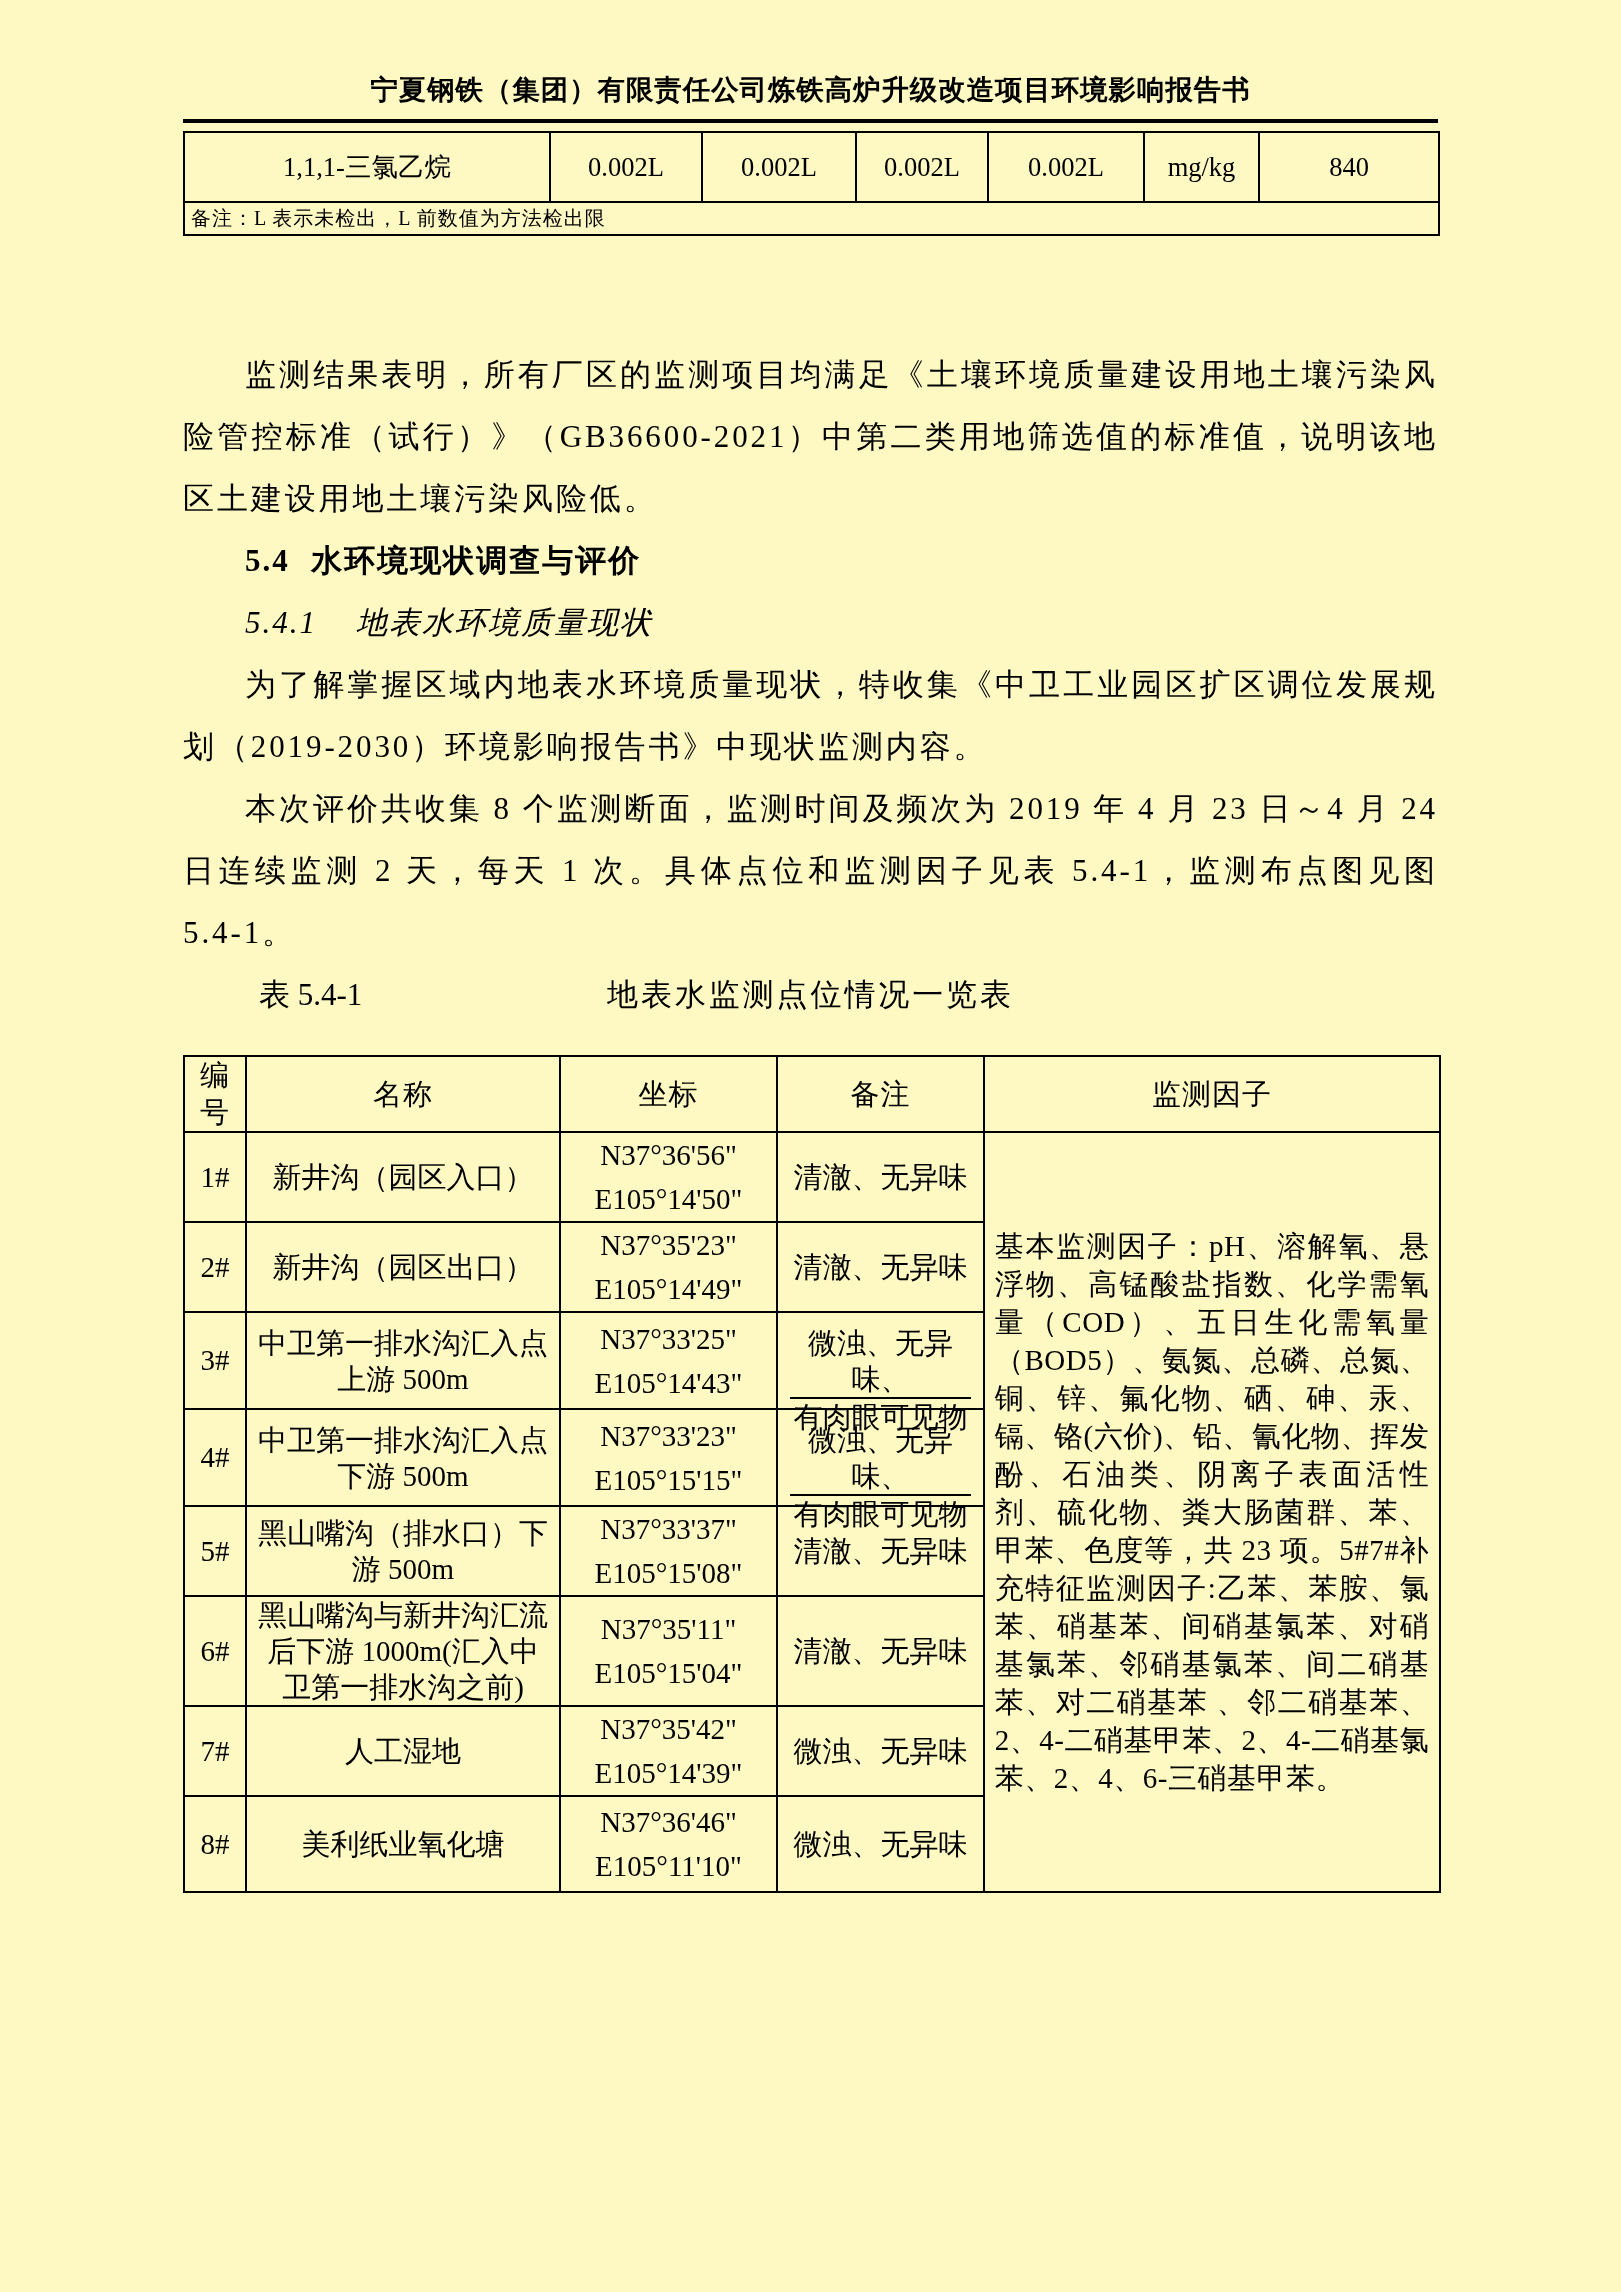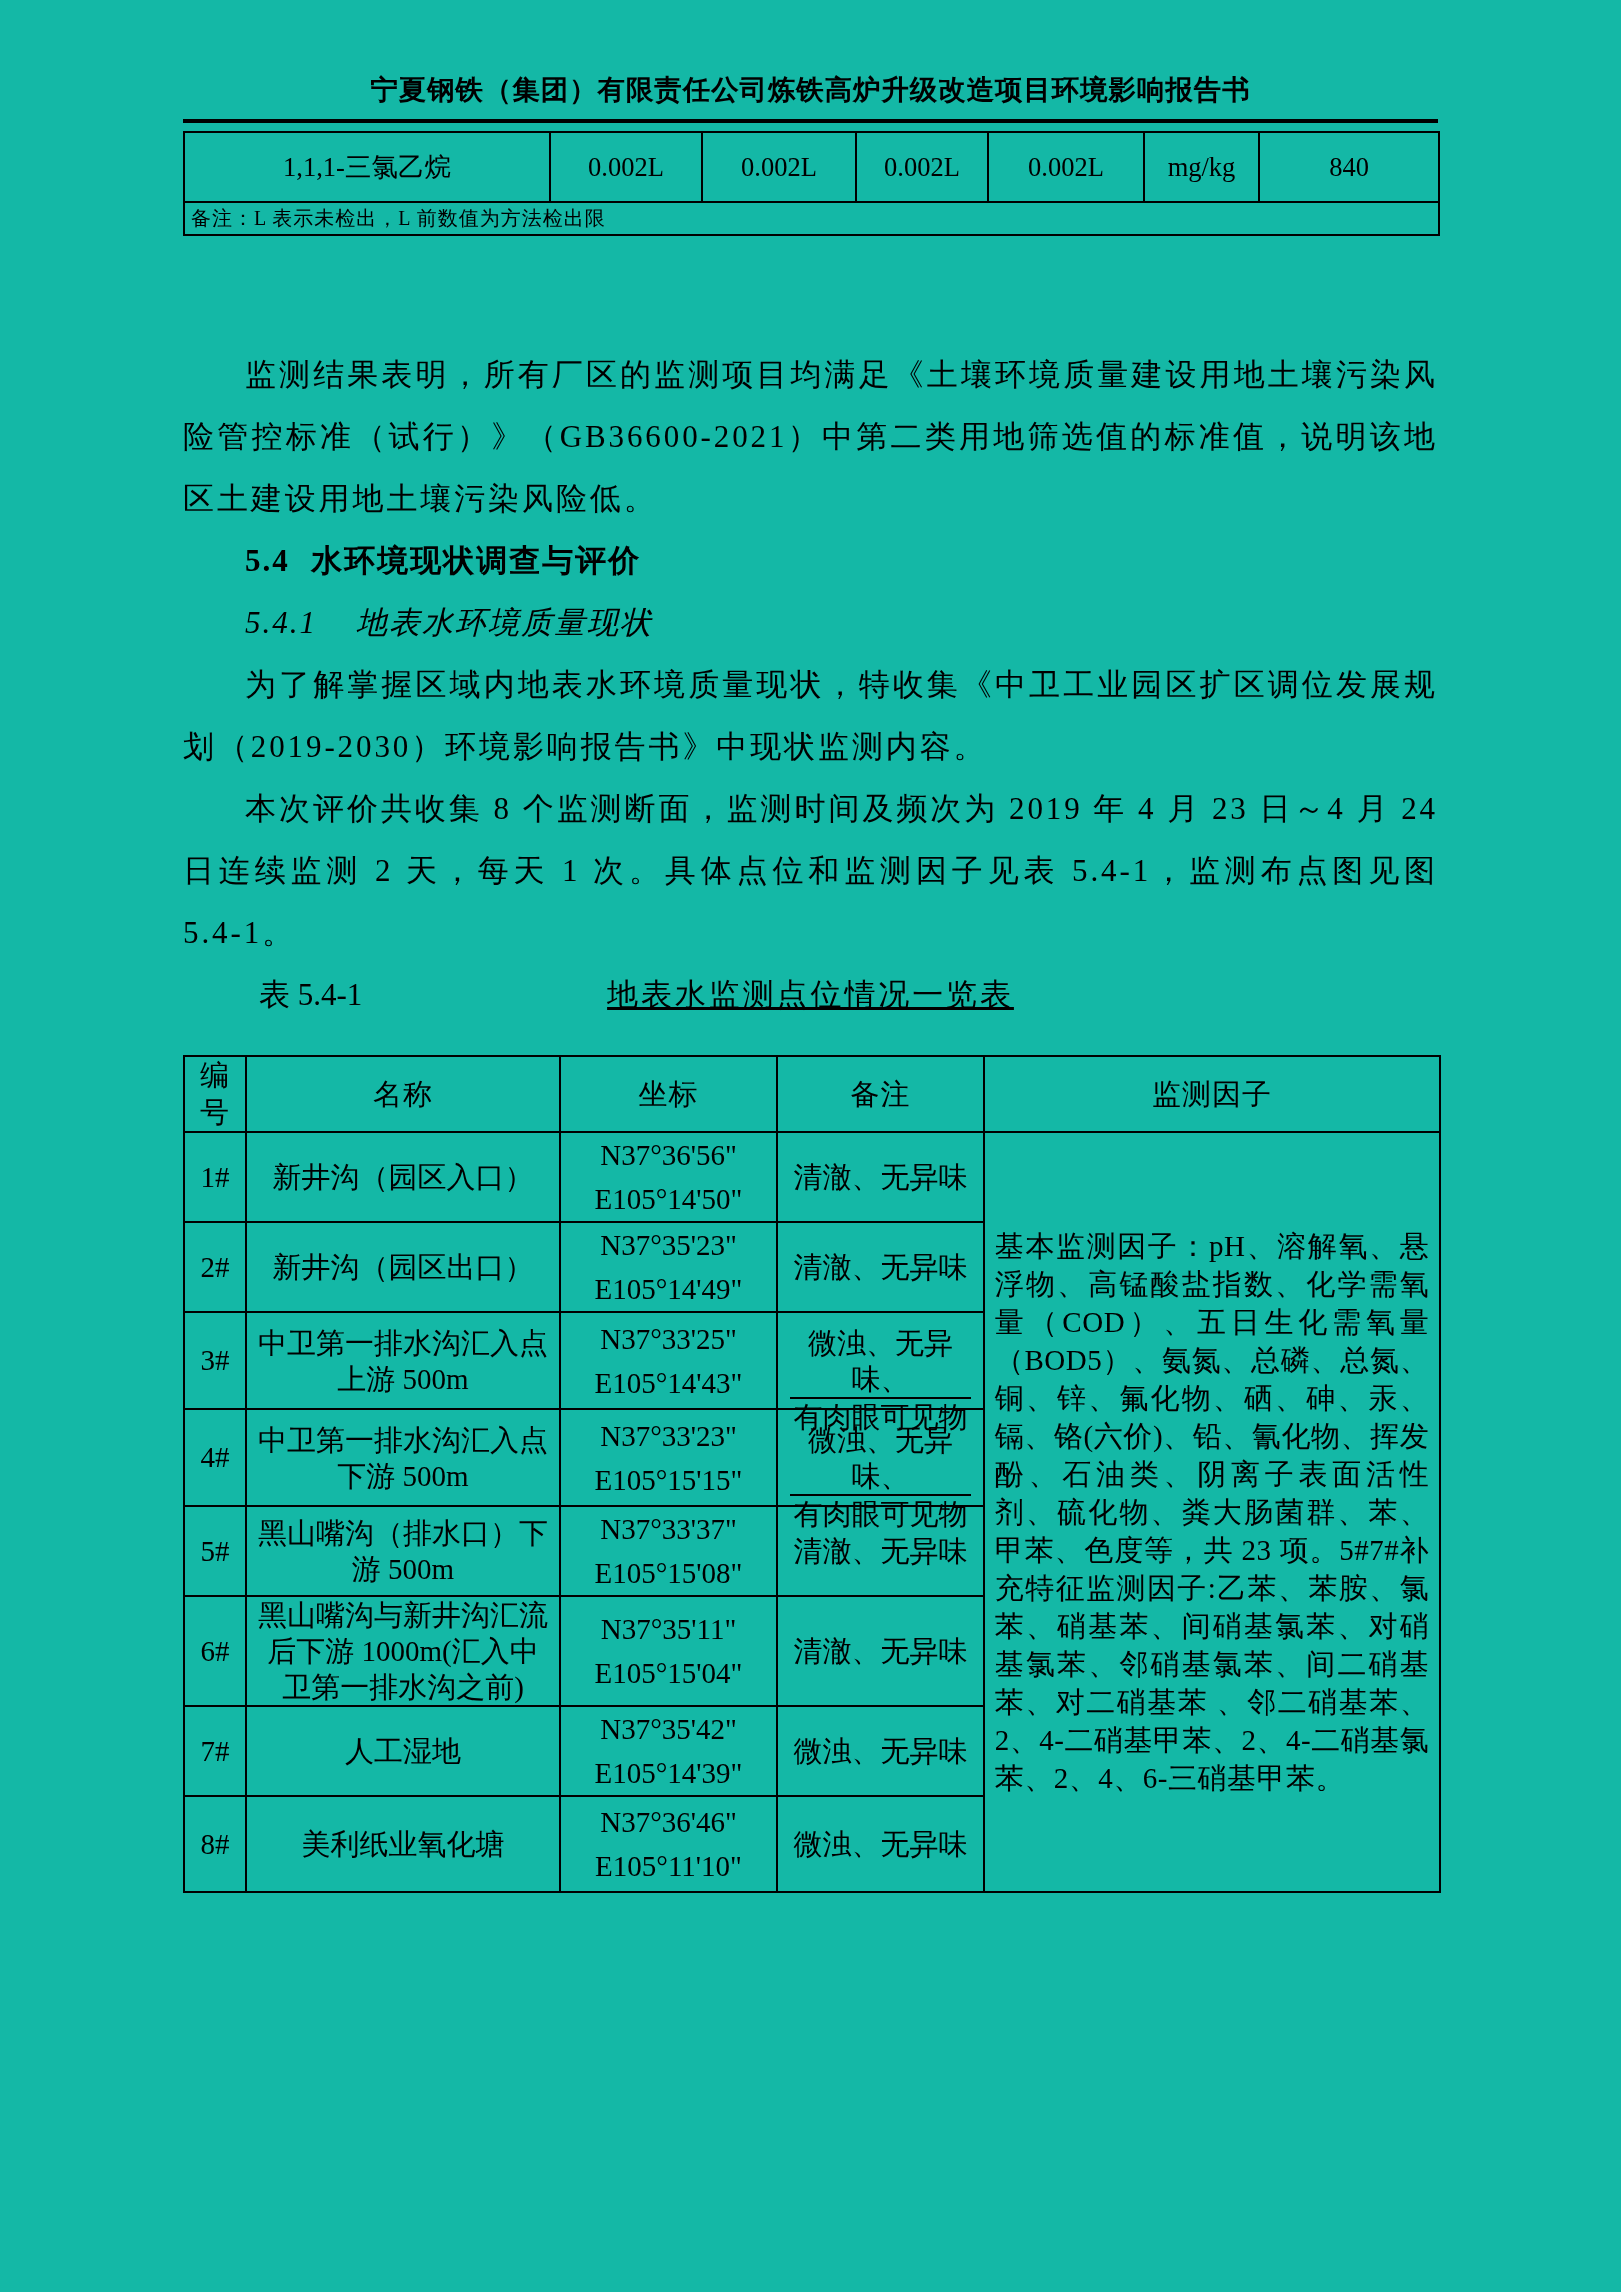--- a/index.html
+++ b/index.html
@@ -1,20 +1,20 @@
 <!DOCTYPE html>
 <html><head>
 <meta charset="utf-8">
 <style>
   html,body { margin:0; padding:0; background:#e8e8e8; }
   .page {
     position:relative;
     width:1621px; height:2293px;
     margin:0 auto;
-    background:#14b8a6;
+    background:#fef9c3;
     color:#000;
     font-family:"Liberation Serif","DejaVu Serif",serif;
     overflow:hidden;
   }
   .content { position:absolute; left:183px; top:0; width:1255px; }
 
   .doc-header {
     margin-top:74px;
     text-align:center;
     font-size:27.4px; font-weight:bold;
@@ -43,21 +43,21 @@
     text-align:justify; text-align-last:left;
     letter-spacing:2.9px;
   }
   .heading-1 { margin:0; font-size:31px; font-weight:bold; line-height:62px; text-indent:2em; letter-spacing:2px; }
   .heading-2 { margin:0; font-size:31px; font-weight:normal; line-height:62px; text-indent:2em; letter-spacing:2px;font-style:italic; }
   .hnum { margin-right:21.6px; }
   .hnum2 { margin-right:39px; }
 
   .caption { position:relative; height:62px; line-height:62px; font-size:31px; }
   .cap-label { position:absolute; left:76px; }
-  .cap-title { display:block; text-align:center; letter-spacing:2.9px;text-decoration:underline; }
+  .cap-title { display:block; text-align:center; letter-spacing:2.9px; }
 
   .main-table { margin-top:29px; font-size:29px; border:2.9px solid #000; }
   .main-table th, .main-table td {
     border:2px solid #000;
     font-weight:normal;
     text-align:center; vertical-align:middle;
     padding:0 3.9px;
   }
   .main-table thead tr { height:76px; }
   .main-table th { line-height:37px; letter-spacing:1px; }

